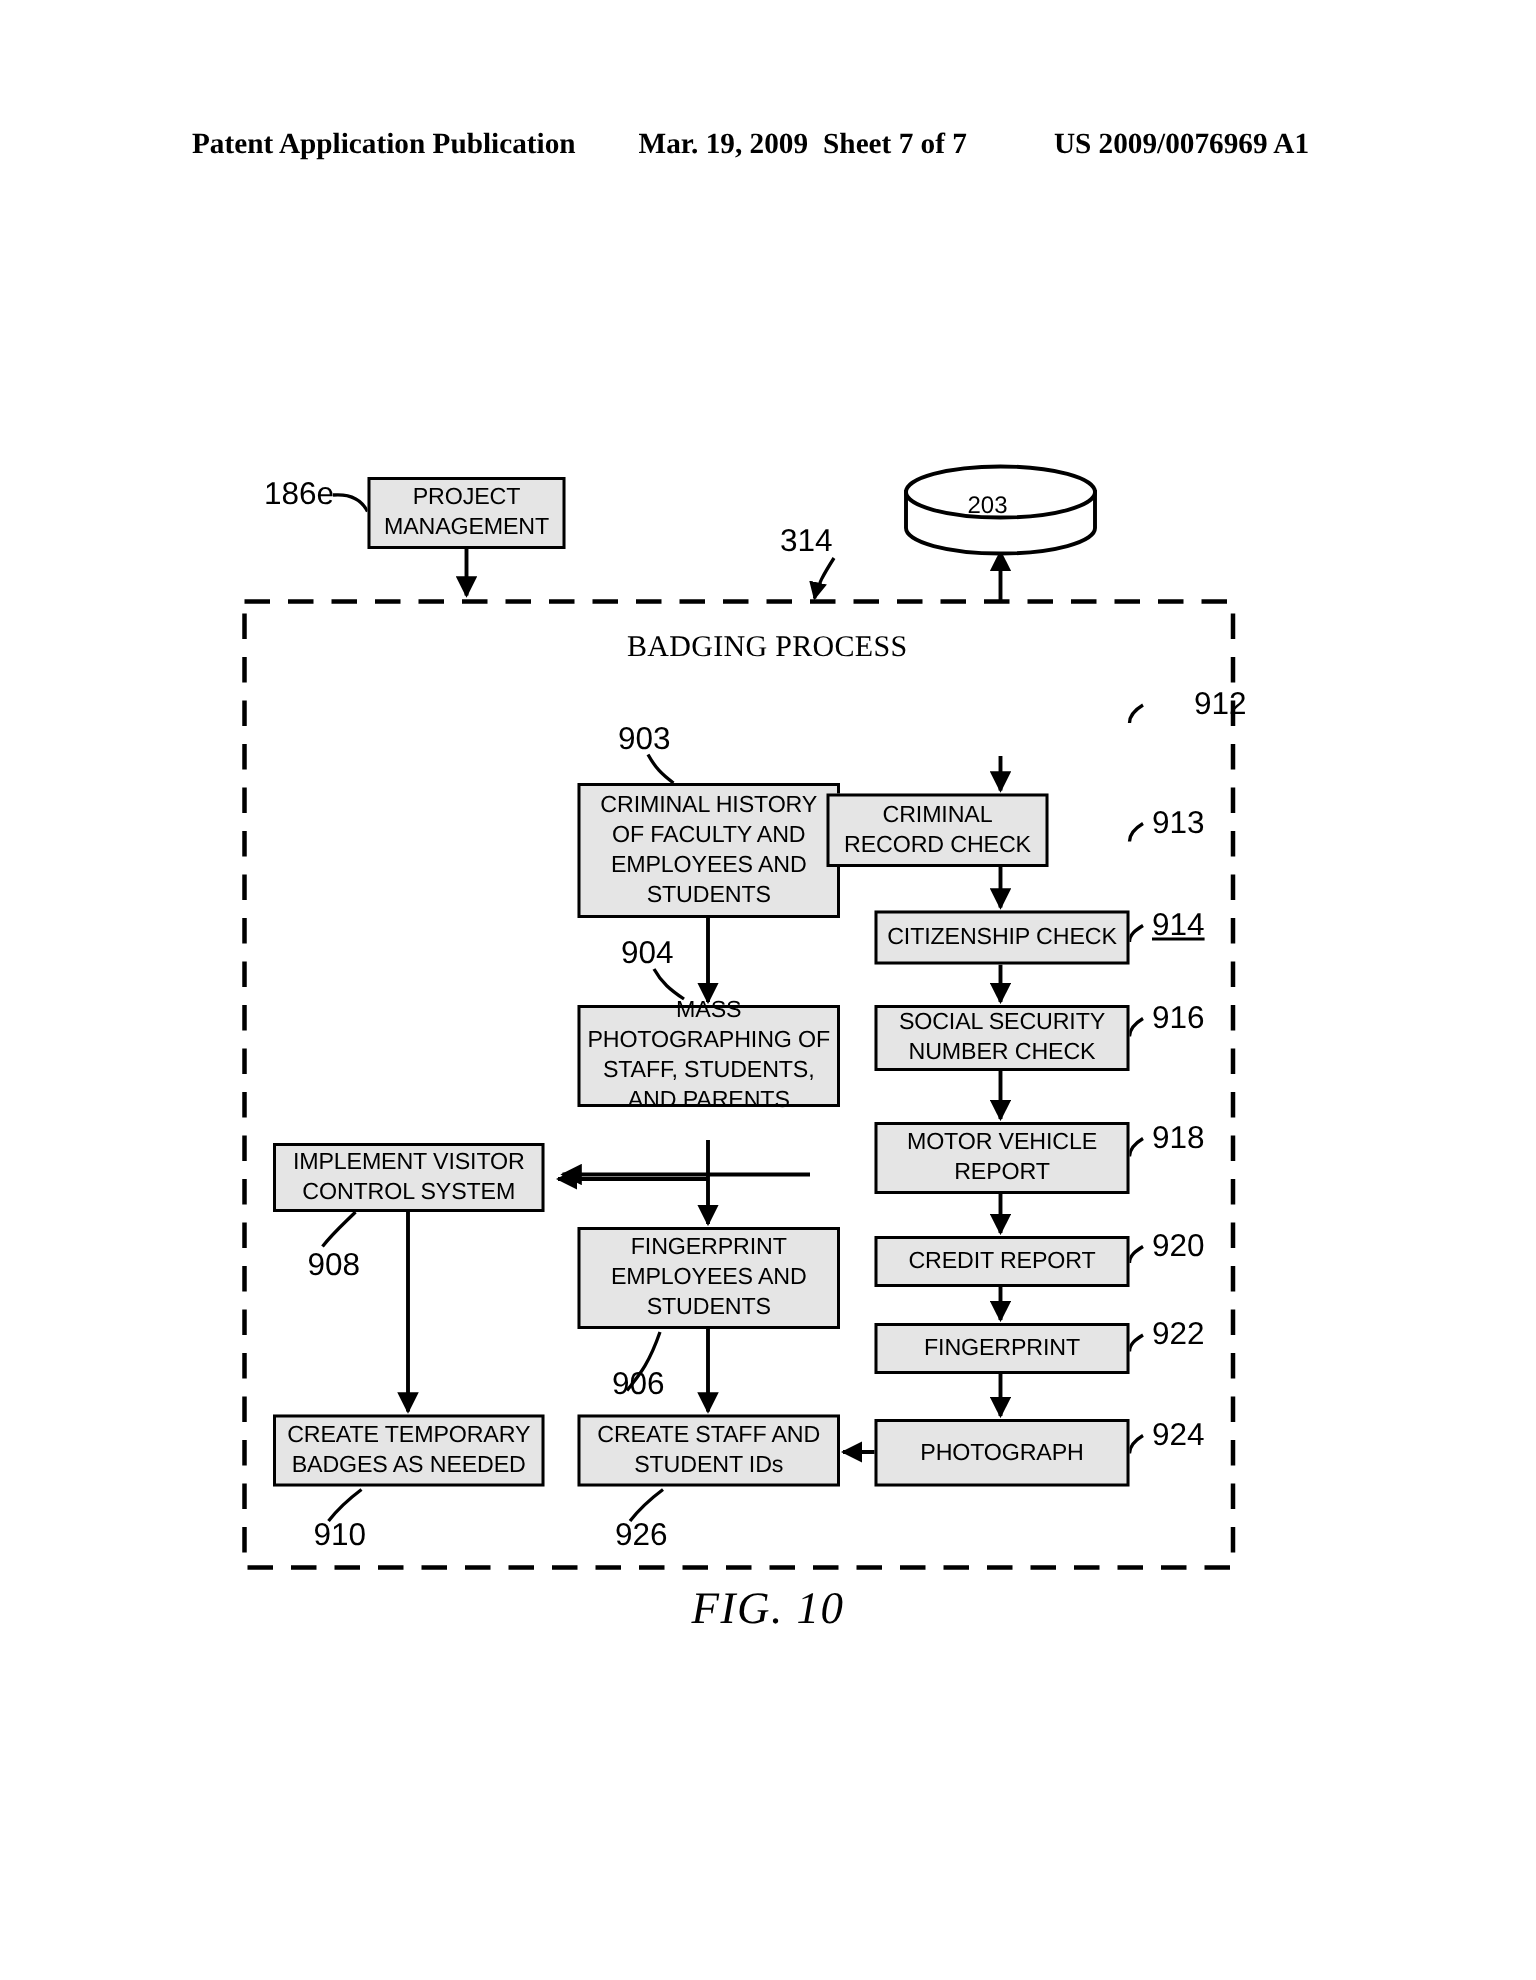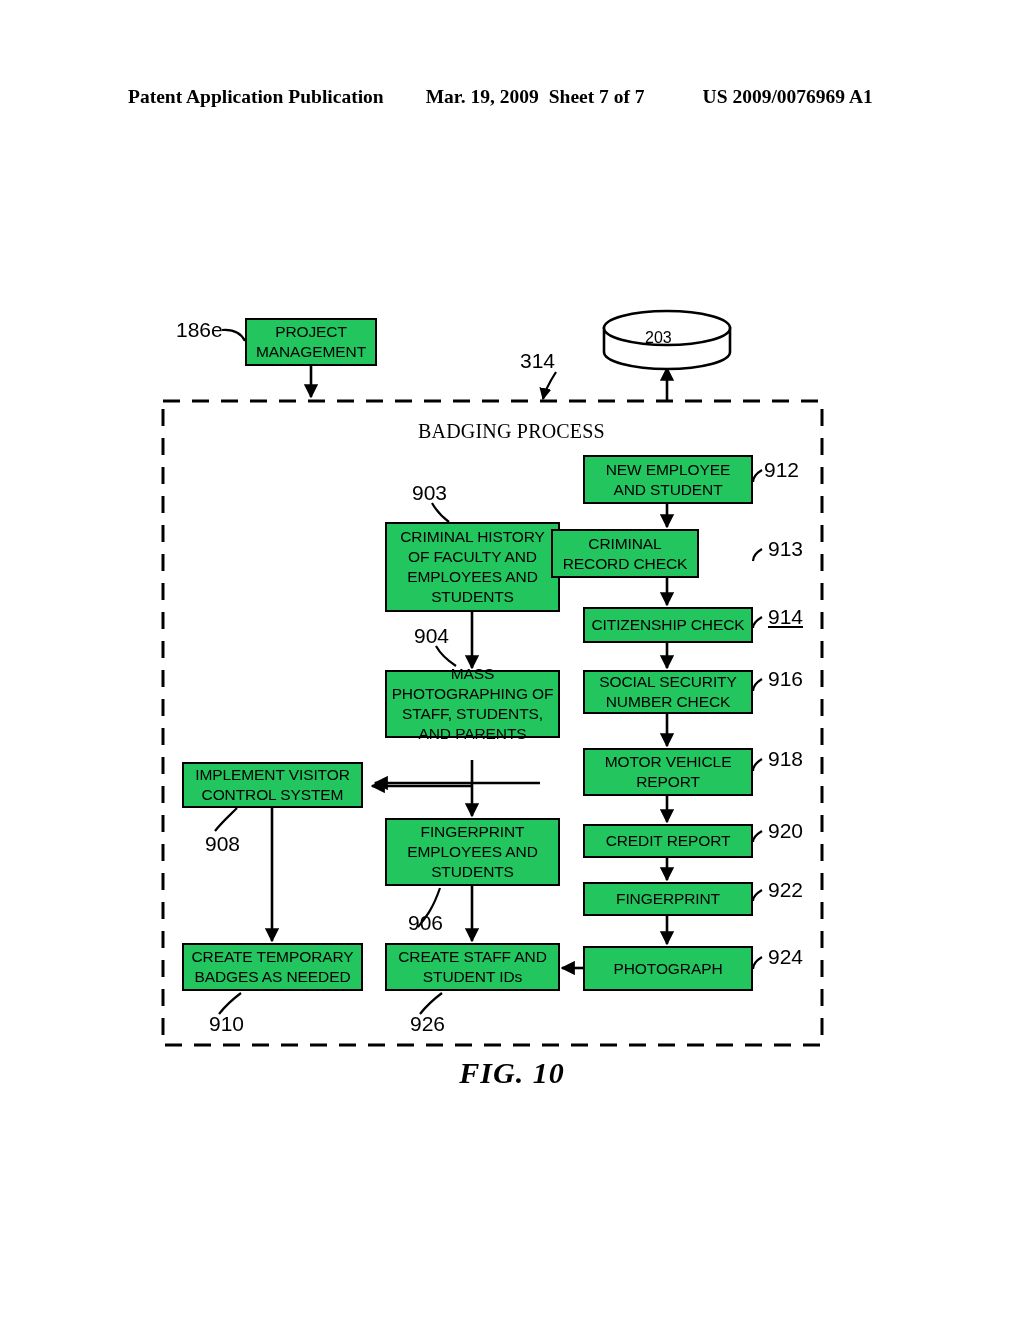--- a/index.html
+++ b/index.html
@@ -52,21 +52,21 @@
     width: 1024px;
     height: 1320px;
     overflow: visible;
   }
 
   
   .node {
     position: absolute;
     box-sizing: border-box;
     border: 2.5px solid #000;
-    background: #22c55e;
+    background: #e5e5e5;
     display: flex;
     align-items: center;
     justify-content: center;
     text-align: center;
     font-family: "Liberation Sans", sans-serif;
     font-size: 15.5px;
     line-height: 20px;
     letter-spacing: -0.1px;
     padding: 2px 4px;
     z-index: 3;
@@ -106,21 +106,21 @@
 
   
   .fig-caption {
     position: absolute;
     left: 0;
     top: 1056px;
     width: 1024px;
     text-align: center;
     font-family: "Liberation Serif", serif;
     font-style: italic;
-    font-weight: bold;
+    font-weight: normal;
     font-size: 30px;
     letter-spacing: 1px;
   }
 </style>
 </head>
 <body>
 
 <div class="page-header">
   <span class="hdr-pub">Patent Application Publication</span>
   <span class="hdr-date">Mar. 19, 2009</span>
@@ -241,26 +241,20 @@
     </span>
   </div>
 
   <div class="node" style="left:385px; top:943px; width:175px; height:48px;">
     <span>
       <span>CREATE STAFF AND</span>
       <span>STUDENT IDs</span>
     </span>
   </div>
 
-  <div class="node" style="left:583px; top:455px; width:170px; height:49px;">
-    <span>
-      <span>NEW EMPLOYEE</span>
-      <span>AND STUDENT</span>
-    </span>
-  </div>
 
   <div class="node" style="left:551px; top:529px; width:148px; height:49px;">
     <span>
       <span>CRIMINAL</span>
       <span>RECORD CHECK</span>
     </span>
   </div>
 
   <div class="node" style="left:583px; top:607px; width:170px; height:36px;">
     <span>
@@ -303,21 +297,21 @@
   <div class="ref" style="left:176px; top:319px;">186e</div>
   <div class="ref" style="left:520px; top:350px;">314</div>
 
   <div class="ref" style="left:412px; top:482px;">903</div>
   <div class="ref" style="left:414px; top:625px;">904</div>
   <div class="ref" style="left:408px; top:912px;">906</div>
   <div class="ref" style="left:205px; top:833px;">908</div>
   <div class="ref" style="left:209px; top:1013px;">910</div>
   <div class="ref" style="left:410px; top:1013px;">926</div>
 
-  <div class="ref" style="left:764px; top:459px;">912</div>
+  <div class="ref" style="left:796px; top:459px;">912</div>
   <div class="ref" style="left:768px; top:538px;">913</div>
   <div class="ref" style="left:768px; top:606px;text-decoration:underline;">914</div>
   <div class="ref" style="left:768px; top:668px;">916</div>
   <div class="ref" style="left:768px; top:748px;text-align:center;">918</div>
   <div class="ref" style="left:768px; top:820px;">920</div>
   <div class="ref" style="left:768px; top:879px;">922</div>
   <div class="ref" style="left:768px; top:946px;">924</div>
 
 </div>
 

